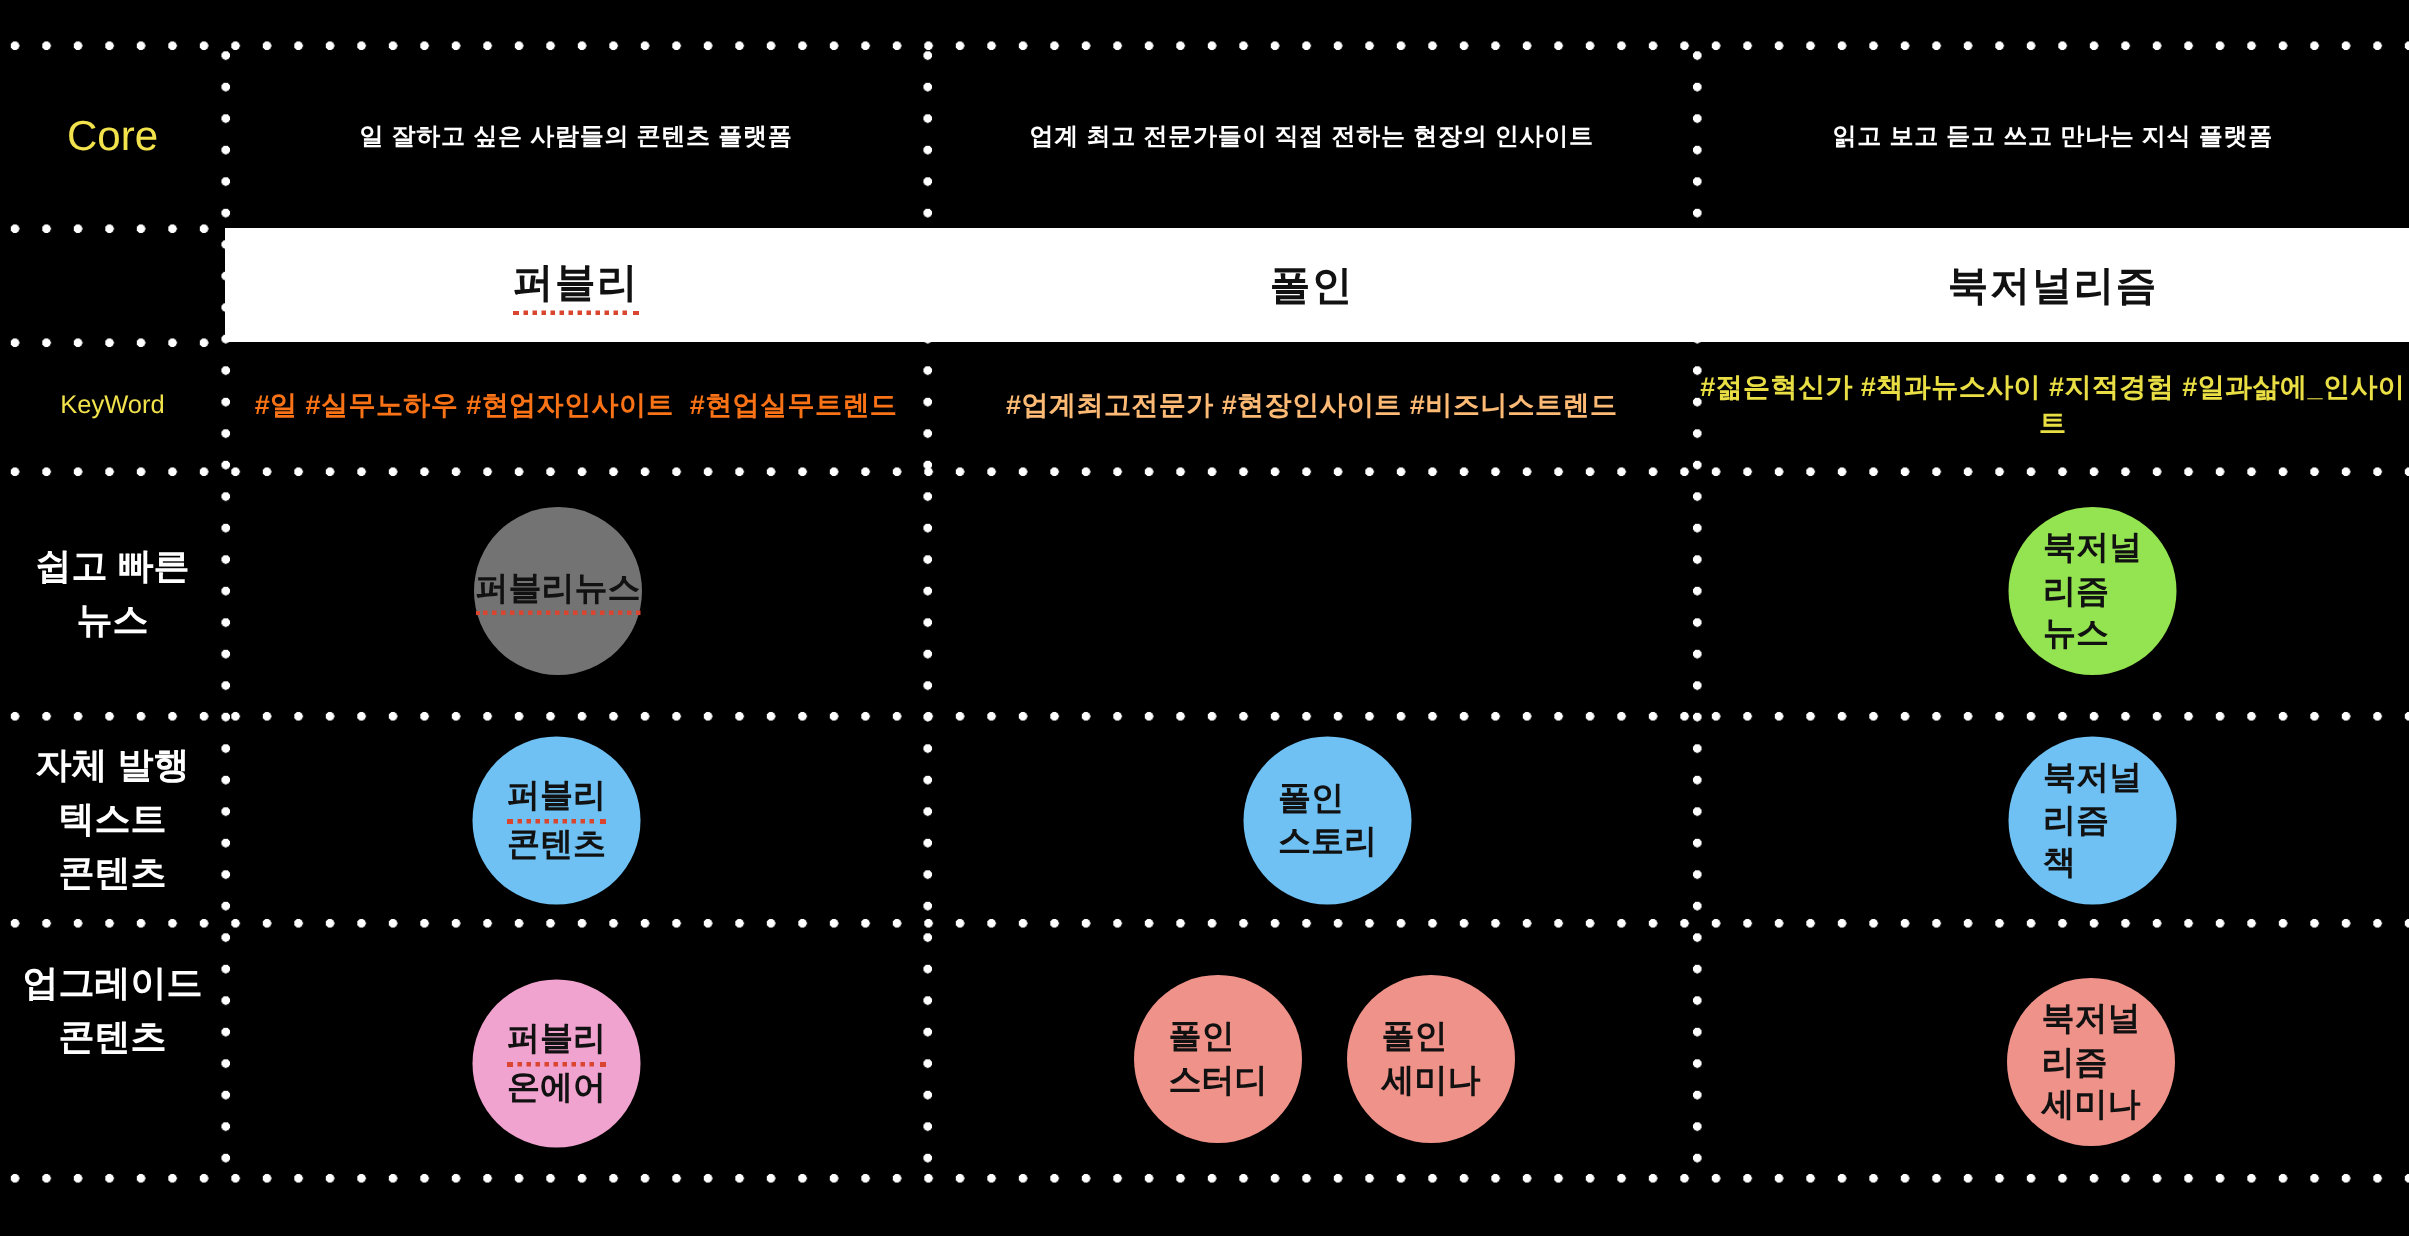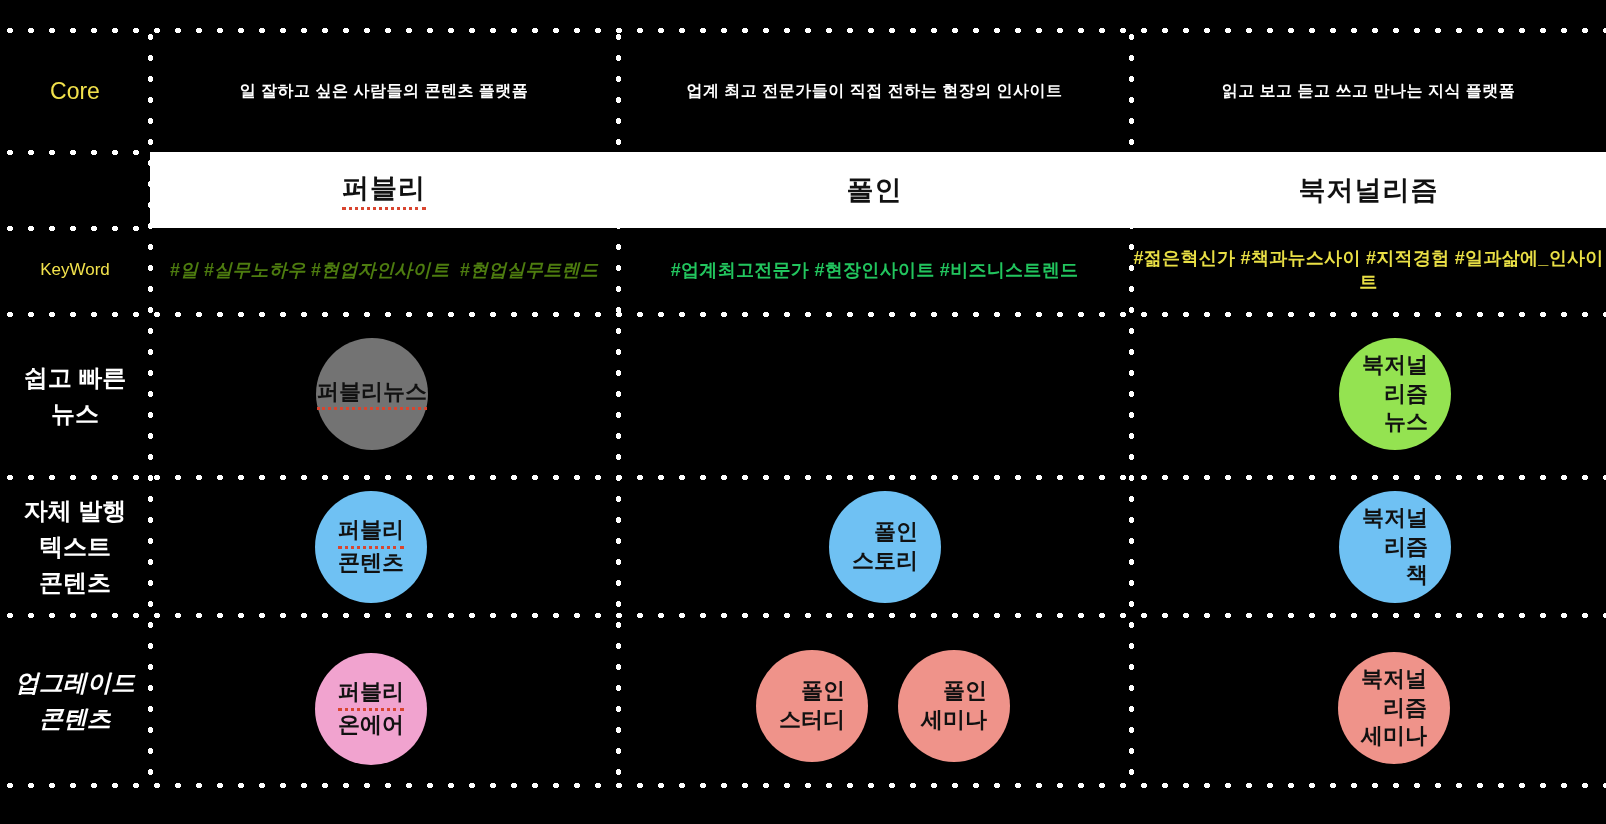--- a/index.html
+++ b/index.html
@@ -39,32 +39,32 @@
     text-align:center;
   }
   .col1{left:150px;width:468px;}
   .col2{left:618px;width:513px;}
   .col3{left:1131px;width:475px;}
 
   .header{top:30px;height:122px;color:#fff;font-size:16px;font-weight:700;white-space:nowrap;letter-spacing:.5px;}
   .brand{top:152px;height:76px;color:#111;font-size:27px;font-weight:800;letter-spacing:1px;}
   .kw{top:228px;height:83px;font-size:18px;font-weight:700;white-space:pre-wrap;letter-spacing:.3px;}
 
-  .corelabel{left:0;width:150px;top:30px;height:122px;font-size:23px;font-weight:500;}
+  .corelabel{left:0;width:150px;top:30px;height:122px;font-size:28px;font-weight:500;}
   .kwlabel{left:0;width:150px;top:228px;height:83px;font-size:17px;font-weight:500;}
   .rowlabel{left:0;width:150px;color:#fff;font-size:24px;font-weight:700;white-space:pre-line;line-height:1.5;}
   #rl1{top:314px;height:164px;}
   #rl2{top:478px;height:138px;}
-  #rl3{top:616px;height:170px;font-style:italic;}
+  #rl3{top:589px;height:170px;}
 
   
   .circle{
     position:absolute;z-index:3;width:112px;height:112px;border-radius:50%;
     display:flex;flex-direction:column;align-items:center;justify-content:center;
-    color:#111;font-size:22px;font-weight:700;text-align:right;line-height:1.3;
+    color:#111;font-size:22px;font-weight:700;text-align:left;line-height:1.3;
   }
   .circle .ml{white-space:pre-line;}
   #c-publy-news{left:316px;top:338px;}
   #c-publy-content{left:315px;top:491px;}
   #c-publy-onair{left:315px;top:653px;}
   #c-folin-story{left:829px;top:491px;}
   #c-folin-study{left:756px;top:650px;}
   #c-folin-seminar{left:898px;top:650px;}
   #c-bj-news{left:1339px;top:338px;}
   #c-bj-book{left:1339px;top:491px;}
@@ -108,22 +108,22 @@
   <div class="cell brand col1">
     <span class="u">퍼블리</span>
   </div>
   <div class="cell brand col2">
     <span>폴인</span>
   </div>
   <div class="cell brand col3">
     <span>북저널리즘</span>
   </div>
 
-  <div class="cell kw col1" style="color: #4d7c0f; font-style: italic;">#일 #실무노하우 #현업자인사이트  #현업실무트렌드</div>
-  <div class="cell kw col2" style="color: #22c55e;">#업계최고전문가 #현장인사이트 #비즈니스트렌드</div>
+  <div class="cell kw col1" style="color: #f97316;">#일 #실무노하우 #현업자인사이트  #현업실무트렌드</div>
+  <div class="cell kw col2" style="color: #fdba74;">#업계최고전문가 #현장인사이트 #비즈니스트렌드</div>
   <div class="cell kw col3" style="color: rgb(233, 223, 69);">#젊은혁신가 #책과뉴스사이 #지적경험 #일과삶에_인사이트</div>
 
   <div class="circle" id="c-publy-news" style="background-color: #737373;">
     <span class="u">퍼블리뉴스</span>
   </div>
   <div class="circle" id="c-bj-news" style="background-color: rgb(148, 227, 81);">
     <span class="ml">북저널
 리즘
 뉴스</span>
   </div>

